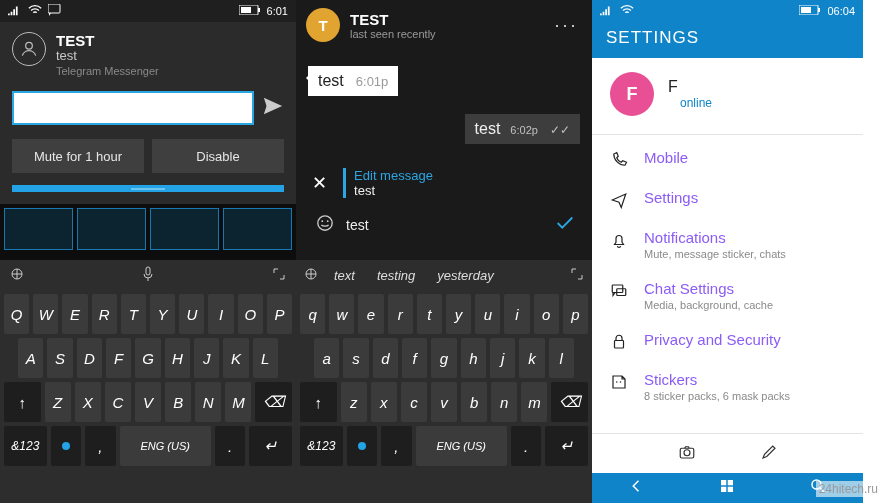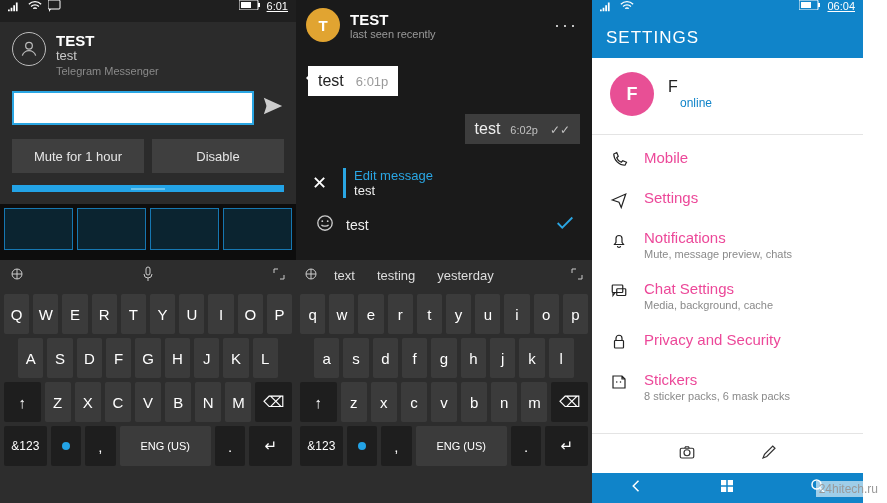--- a/index.html
+++ b/index.html
@@ -4,21 +4,21 @@
 <style>
   * { box-sizing: border-box; margin: 0; padding: 0; font-family: "Segoe UI", Arial, sans-serif; }
   body { width: 887px; height: 503px; background: #fff; position: relative; overflow: hidden; }
   .panels { display: flex; width: 887px; height: 503px; }
   .panel { height: 503px; position: relative; overflow: hidden; }
   .p1 { width: 296px; background: #0d0d0d; }
   .p2 { width: 296px; background: #1a1a1a; }
   .p3 { width: 271px; background: #fff; }
 
   
-  .status { height: 22px; display: flex; padding: 0 8px; font-size: 11px; color: #fff; text-decoration: underline; }
+  .status { height: 22px; display: flex; align-items: center; padding: 0 8px; font-size: 11px; color: #fff; }
   .status.dark { background: #1f1f1f; }
   .status.blue { background: #1084c9; }
   .status .spacer { flex: 1; }
   .sig, .wifi, .chat, .batt { margin-right: 6px; }
 
   
   .notif { background: #2b2b2b; padding: 10px 12px 12px; }
   .notif-head { display: flex; align-items: flex-start; gap: 10px; }
   .avatar-ring { width: 34px; height: 34px; border: 1.5px solid #bbb; border-radius: 50%; display:flex; align-items:center; justify-content:center; }
   .avatar-ring svg { width: 20px; height: 20px; }
@@ -31,21 +31,21 @@
   .send-ic { width: 22px; height: 22px; }
   .notif-btns { display:flex; gap:8px; margin-top: 14px; }
   .notif-btn { flex:1; height: 34px; background:#3f3f3f; color:#e6e6e6; font-size: 13px; display:flex; align-items:center; justify-content:center; }
   .handlebar { height: 7px; background:#23a3e6; margin-top: 12px; display:flex; align-items:center; justify-content:center; }
   .handlebar::after { content:""; width: 34px; height: 2px; background:#6bc5ee; }
 
   .thumbs { height: 50px; display:flex; gap:4px; padding:4px; }
   .thumbs .t { flex:1; border:1px solid #1677b1; background:#0b2430; }
 
   
-  .kb { position:absolute; left:0; right:0; bottom:0; background:#2d2d2d; }
+  .kb { position:absolute; left:0; right:0; bottom:0; background:#2d2d2d;font-style:italic; }
   .p1 .kb, .p2 .kb { top: 260px; }
   .kb-sug { height: 30px; display:flex; align-items:center; gap: 16px; padding: 0 10px; color:#ddd; font-size: 13px; }
   .kb-sug .mic { margin-left:auto; margin-right:auto; }
   .kb-rows { display:flex; flex-direction:column; gap:4px; padding:4px; }
   .kb-row { display:flex; gap:4px; }
   .key { flex:1; height: 40px; background:#3b3b3b; color:#fff; display:flex; align-items:center; justify-content:center; font-size: 15px; border-radius:2px; }
   .key.dark { background:#1e1e1e; }
   .key.wide { flex:1.4; }
   .key.space { flex:3; }
   .emo-dot { width:8px; height:8px; border-radius:50%; background:#23a3e6; display:inline-block; }
@@ -81,21 +81,21 @@
   
   .set-head { background:#1084c9; color:#fff; padding: 6px 14px 10px; font-size:17px; font-weight:300; letter-spacing:1px; }
   .prof { display:flex; align-items:center; gap:14px; padding: 14px 18px 18px; }
   .av3 { width:44px; height:44px; border-radius:50%; background:#e84f95; color:#fff; display:flex; align-items:center; justify-content:center; font-size:18px; font-weight:600; }
   .prof-name { color:#222; font-size:16px; }
   .prof-stat { color:#1084c9; font-size:12px;margin-left:12px; }
   .sep { height:1px; background:#e4e4e4; margin: 0 0 4px; }
   .setlist { padding: 0 18px; }
   .srow { display:flex; align-items:flex-start; gap:16px; padding: 10px 0; }
   .srow svg { width:18px; height:18px; margin-top:2px; flex-shrink:0; }
-  .srow .lbl { color:#ec4899; font-size:15px; }
+  .srow .lbl { color:#8b5cf6; font-size:15px; }
   .srow .sub { color:#8a8a8a; font-size:11px; margin-top:2px; }
   .bottombar { position:absolute; bottom:30px; left:0; right:0; height:40px; border-top:1px solid #e4e4e4; display:flex; align-items:center; justify-content:center; gap:64px; background:#fff; }
   .navbar { position:absolute; bottom:0; left:0; right:0; height:30px; background:#1084c9; display:flex; align-items:center; justify-content:space-around; }
   .navbar svg, .bottombar svg { width:18px; height:18px; }
 
   .watermark { position:absolute; right:6px; bottom:6px; color:#999; font-size:12px; background:rgba(255,255,255,.6); padding:1px 3px;}
 </style>
 </head>
 <body>
 
@@ -379,21 +379,21 @@
         <div>
             <div class="lbl">Settings</div>
           </div>
       </div>
       <div class="srow">
         <svg viewBox="0 0 24 24">
             <path fill="none" stroke="#222" stroke-width="1.6" d="M6 18h12l-2-3v-5a4 4 0 00-8 0v5zM10 20a2 2 0 004 0"></path>
           </svg>
         <div>
             <div class="lbl">Notifications</div>
-            <div class="sub">Mute, message preview, chats</div>
+            <div class="sub">Mute, message sticker, chats</div>
           </div>
       </div>
       <div class="srow">
         <svg viewBox="0 0 24 24">
             <rect x="3" y="4" width="14" height="10" rx="1" fill="none" stroke="#222" stroke-width="1.6"></rect>
             <path d="M7 14l-3 4v-4" fill="none" stroke="#222" stroke-width="1.6"></path>
             <rect x="9" y="9" width="12" height="9" rx="1" fill="none" stroke="#222" stroke-width="1.6"></rect>
           </svg>
         <div>
             <div class="lbl">Chat Settings</div>

